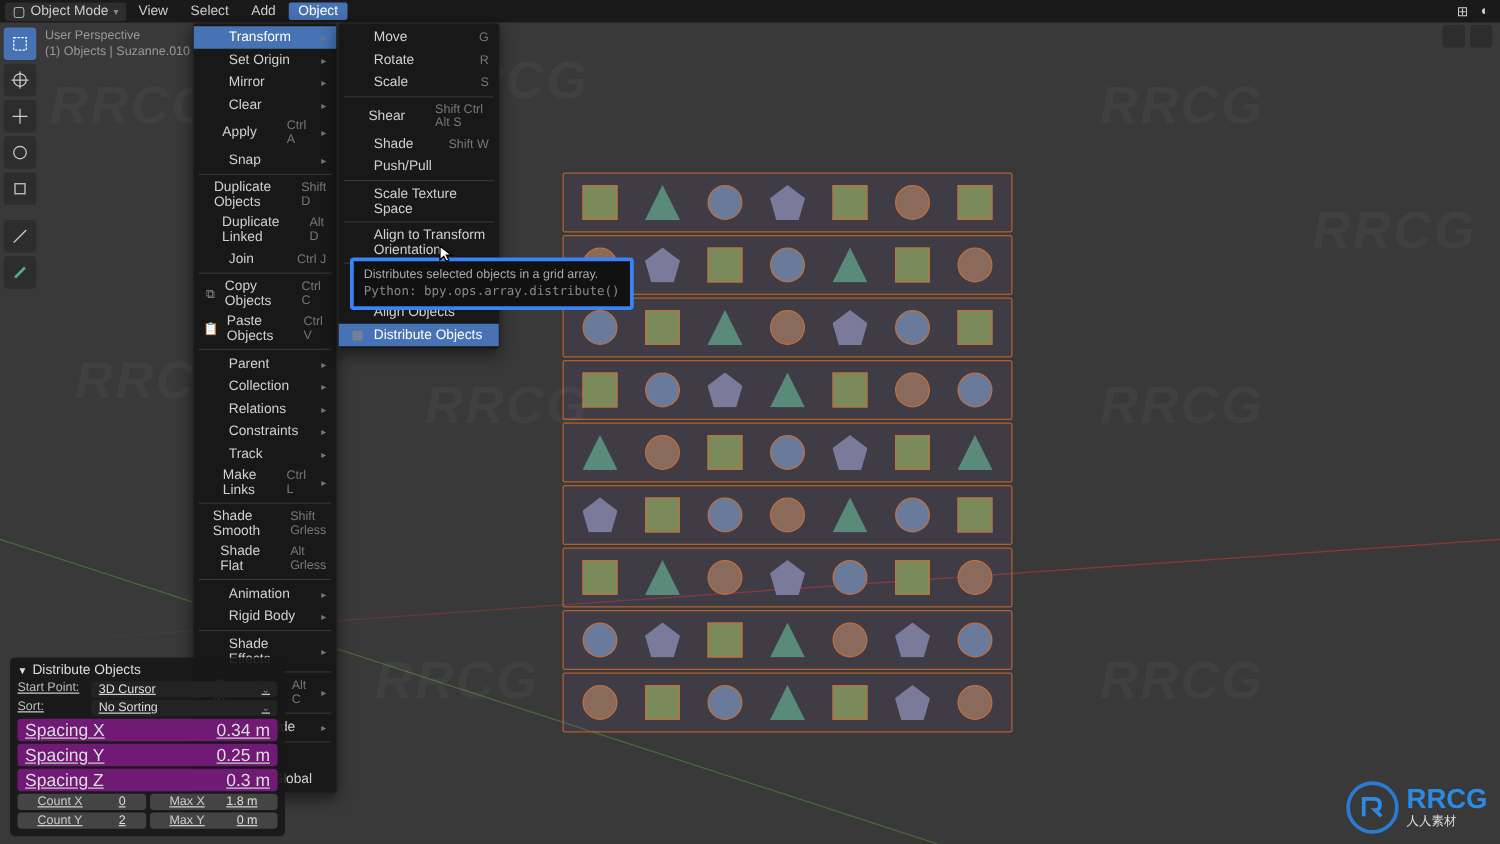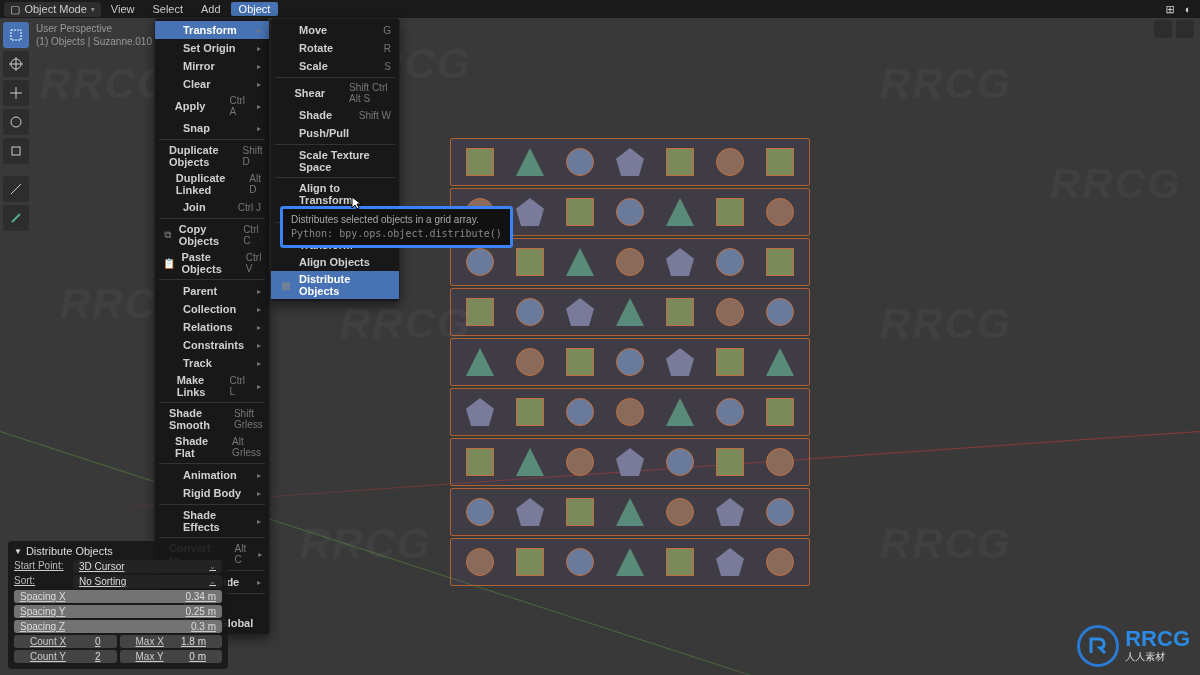--- a/index.html
+++ b/index.html
@@ -18,21 +18,21 @@
 .tool-btn { width: 26px; height: 26px; background: #2d2d2d; border-radius: 3px; display: flex; align-items: center; justify-content: center; cursor: pointer; }
 .tool-btn.active { background: #4772b3; }
 
 
 .viewport-info { position: absolute; left: 36px; top: 22px; color: #999; font-size: 10px; line-height: 1.3; }
 
 
 .menu { position: absolute; background: #181818; border: 1px solid #242424; border-radius: 4px; box-shadow: 0 4px 12px rgba(0,0,0,0.5); padding: 2px 0; }
 .menu-item { display: flex; align-items: center; padding: 2px 8px; min-height: 18px; cursor: pointer; gap: 6px; }
 .menu-item .mi-icon { width: 14px; display: inline-block; text-align: center; color: #888; font-size: 10px; }
-.menu-item .mi-label { flex: 1; font-size: 11px; color: #d0d0d0; font-weight: bold; }
+.menu-item .mi-label { flex: 1; font-size: 11px; color: #d0d0d0; }
 .menu-item .mi-shortcut { color: #777; font-size: 10px; margin-left: 18px; }
 .menu-item .mi-sub { color: #777; font-size: 8px; margin-left: 6px; }
 .menu-item.highlight { background: #4772b3; }
 .menu-item.highlight .mi-label { color: #fff; }
 .menu-sep { height: 1px; background: #333; margin: 2px 4px; }
 
 .menu1 { left: 154px; top: 18px; width: 116px; }
 .menu2 { left: 270px; top: 18px; width: 130px; }
 
 
@@ -53,21 +53,21 @@
 .sh-sphere { background: #6a7a9a; border-radius: 50%; }
 .sh-cone { background: #5a8a7a; clip-path: polygon(50% 0, 100% 100%, 0 100%); border: none; }
 .sh-torus { background: #8a6a5a; border-radius: 50%; position: relative; }
 .sh-ico { background: #7a7a9a; clip-path: polygon(50% 0, 100% 38%, 82% 100%, 18% 100%, 0 38%); border: none; }
 
 
 .panel { position: absolute; left: 8px; bottom: 6px; width: 220px; background: rgba(24,24,24,0.92); border-radius: 4px; padding: 4px 6px; }
 .panel-title { display: flex; align-items: center; gap: 4px; font-size: 11px; color: #ddd; margin-bottom: 3px; }
 .panel-row { display: flex; gap: 3px; margin-bottom: 2px; align-items: flex-start; text-decoration: underline; }
 .panel-label { width: 56px; font-size: 10px; color: #bbb; }
-.panel-field { flex: 1; background: #737373; border-radius: 3px; padding: 1px 6px; font-size: 10px; color: #ddd; text-align: center; display: flex; justify-content: space-between; }
+.panel-field { flex: 1; background: #701a75; border-radius: 3px; padding: 1px 6px; font-size: 14px; color: #ddd; text-align: center; display: flex; justify-content: space-between; }
 .panel-field .pf-l { text-align: left; flex: 1; }
 .panel-field .pf-r { text-align: right; }
 .panel-select { flex: 1; background: #232323; border-radius: 3px; padding: 1px 6px; font-size: 10px; color: #ddd; display: flex; justify-content: space-between; align-items: center; }
 .panel-select .chev { font-size: 8px; color: #888; }
 .panel-half { flex: 1; background: #444; border-radius: 3px; padding: 1px 16px; font-size: 10px; color: #ddd; display: flex; justify-content: space-between; }
 .panel-half .pf-l { color: #ccc; }
 
 
 .watermark { position: absolute; font-size: 42px; font-weight: bold; color: rgba(255,255,255,0.04); font-style: italic; letter-spacing: 2px; pointer-events: none; }
 .logo { position: absolute; right: 10px; bottom: 8px; display: flex; align-items: center; gap: 6px; }
@@ -439,21 +439,21 @@
       <span class="mi-label">Align Objects</span>
     </div>
     <div class="menu-item highlight">
       <span class="mi-icon">▦</span>
       <span class="mi-label">Distribute Objects</span>
     </div>
   </div>
 
 <div class="tooltip">
   <div>Distributes selected objects in a grid array.</div>
-  <div class="tt-py">Python: bpy.ops.object.distribute()</div>
+  <div class="tt-py">Python: bpy.ops.array.distribute()</div>
 </div>
 
 <svg class="cursor" viewBox="0 0 16 16">
     <path d="M2 2 L2 13 L5 10 L7 14 L9 13 L7 9 L11 9 Z" fill="#fff" stroke="#000"></path>
   </svg>
 
 <div class="panel">
   <div class="panel-title">
     <span style="font-size:8px">▼</span>
     <span>Distribute Objects</span>

